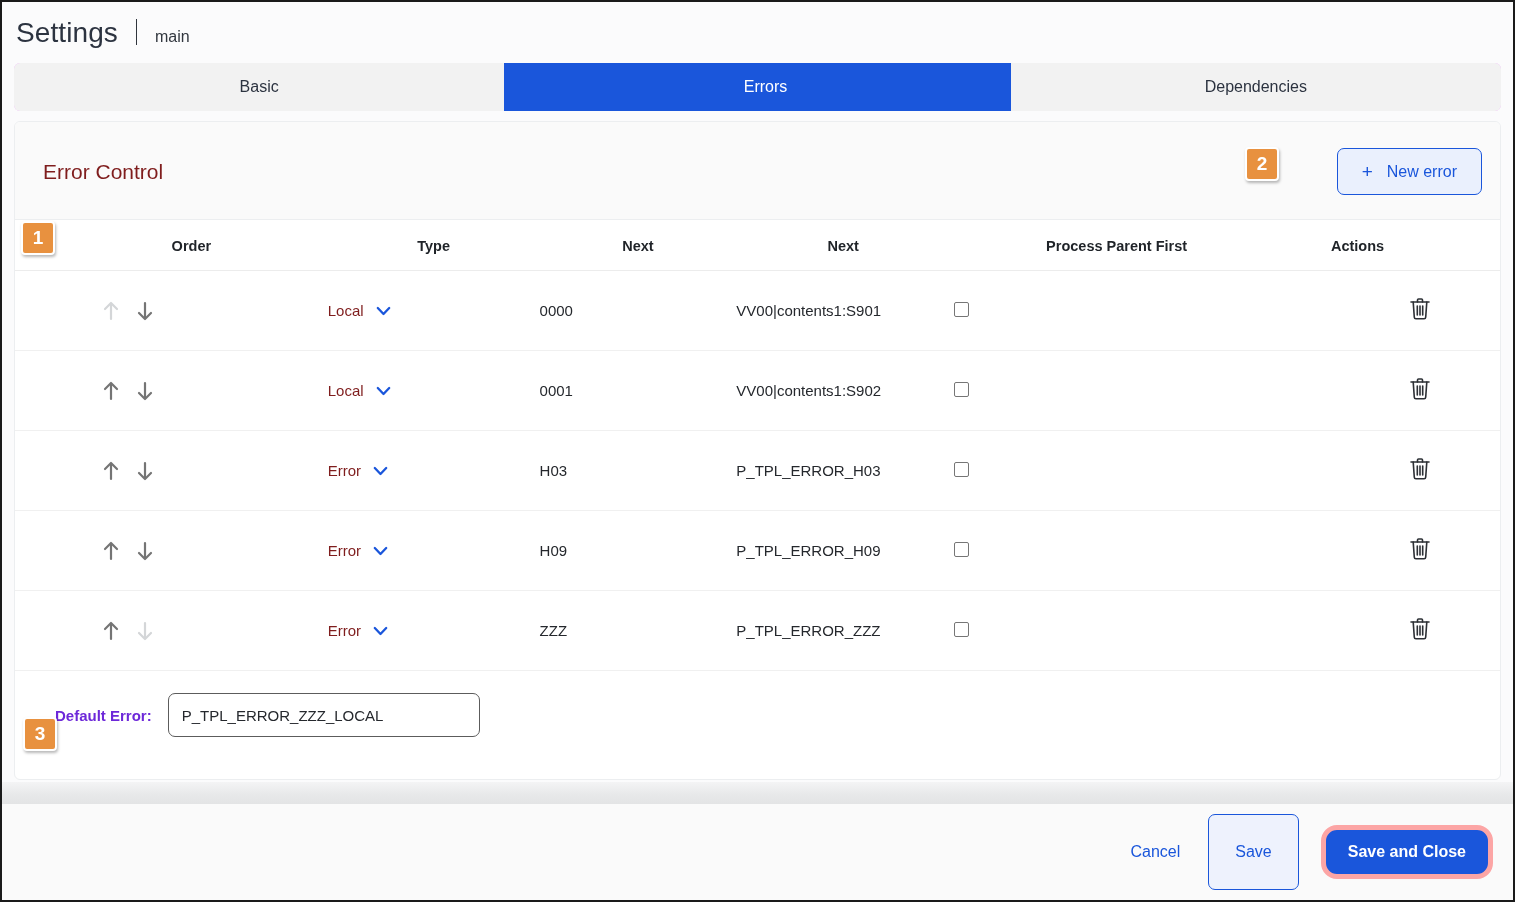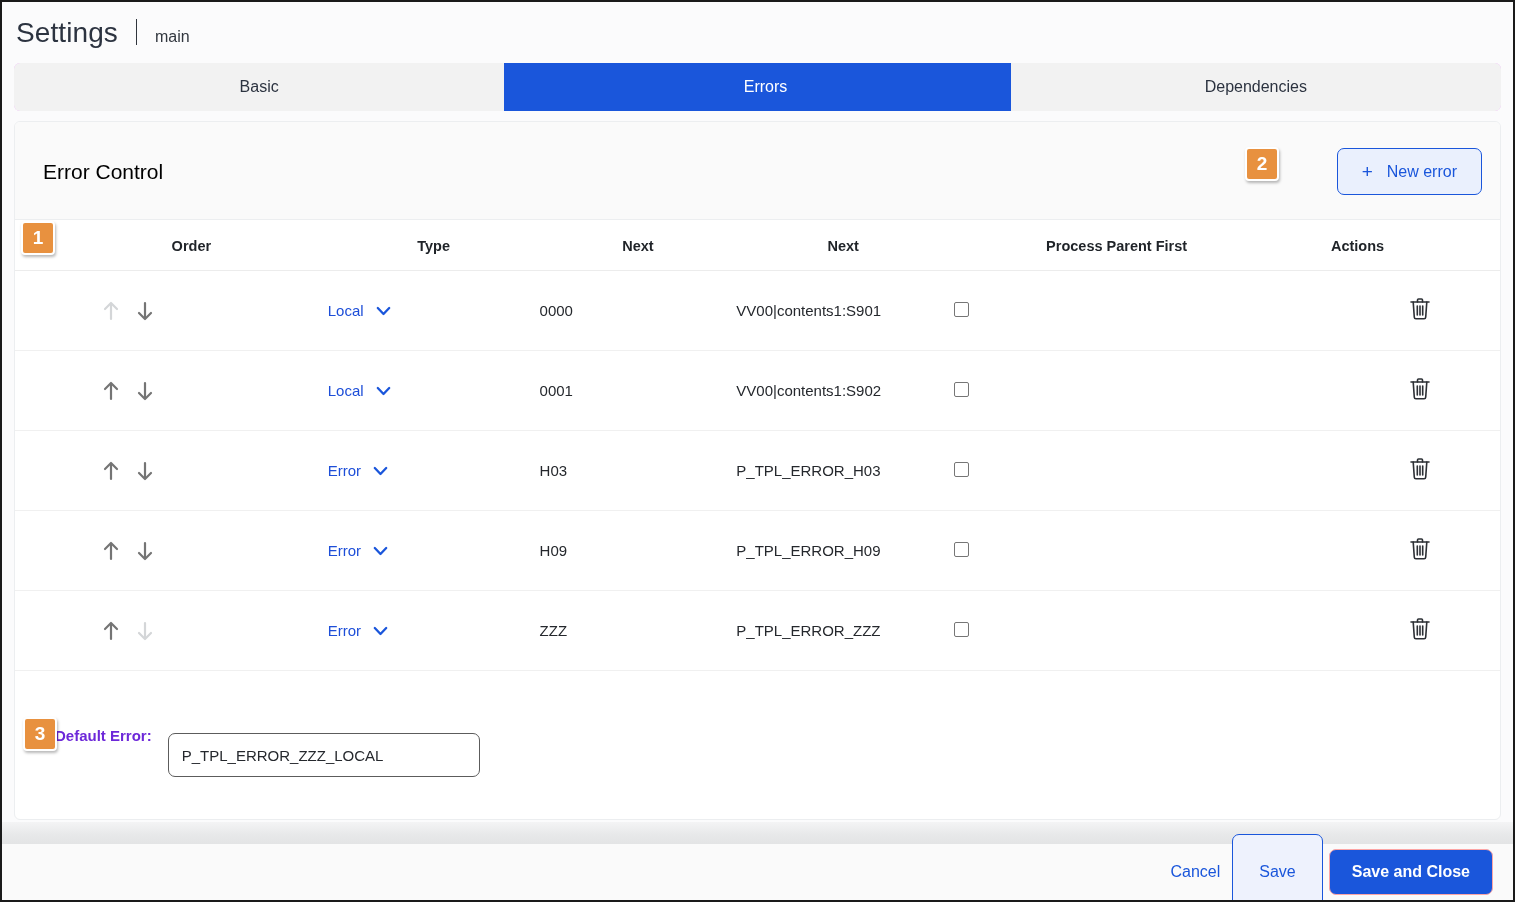--- a/index.html
+++ b/index.html
@@ -94,21 +94,21 @@
     align-items: center;
     justify-content: space-between;
     padding: 22px 18px 20px 28px;
     background: #fafafa;
     border-bottom: 1px solid #eceef0;
     height: 98px;
   }
   .panel-title {
     font-size: 21px;
     font-weight: 400;
-    color: #000000;
+    color: #7f1d1d;
   }
 
   .btn-new-error {
     display: inline-flex;
     align-items: center;
     gap: 14px;
     background: #eaf0fd;
     border: 1px solid #1a56db;
     color: #1a56db;
     font-size: 16px;
@@ -169,21 +169,21 @@
   .arrow-btn svg { display: block; }
   .arrow-on  { color: #757575; }
   .arrow-off { color: #d4d6d8; cursor: default; }
 
   .type-cell {
     display: inline-flex;
     align-items: center;
     gap: 12px;
     cursor: pointer;
   }
-  .type-label { font-size: 15px; color: #1d4ed8; }
+  .type-label { font-size: 15px; color: #7f1d1d; }
   .chev { color: #1a56db; display: inline-flex; }
 
   .cell-code { padding-left: 2px; }
 
   .checkbox {
     width: 15px; height: 15px;
     border: 1px solid #767676;
     border-radius: 2px;
     background: #ffffff;
     display: inline-block;
@@ -215,40 +215,39 @@
   .default-error-input {
     width: 312px;
     height: 44px;
     border: 1px solid #5c5c5c;
     border-radius: 7px;
     padding: 0 13px;
     font-size: 15px;
     color: #25282d;
     font-family: "Liberation Sans", sans-serif;
     background: #ffffff;
-    margin-top: 40px;
   }
 
   
   .scroll-band {
     height: 22px;
     flex: 0 0 auto;
     background: linear-gradient(to bottom, #f4f4f5 0%, #e8e9ea 55%, #e3e4e5 100%);
     margin-top: 2px;
   }
 
   
   .footer {
     flex: 0 0 auto;
-    height: 56px;
+    height: 96px;
     background: #fafafa;
     display: flex;
     align-items: center;
     justify-content: flex-end;
-    gap: 6px;
+    gap: 22px;
     padding-right: 20px;
   }
   .btn-cancel {
     background: none;
     border: none;
     color: #1a56db;
     font-size: 16px;
     cursor: pointer;
     padding: 8px 6px;
     font-family: "Liberation Sans", sans-serif;
@@ -258,25 +257,25 @@
     border: 1px solid #1a56db;
     color: #1a56db;
     font-size: 16px;
     border-radius: 7px;
     padding: 28px 26px;
     cursor: pointer;
     font-family: "Liberation Sans", sans-serif;
   }
   .btn-save-close {
     background: #1a56db;
-    border: 1px solid #fca5a5;
+    border: 5px solid #fca5a5;
     color: #ffffff;
     font-size: 16px;
     font-weight: 700;
-    border-radius: 7px;
+    border-radius: 16px;
     padding: 13px 22px;
     cursor: pointer;
     font-family: "Liberation Sans", sans-serif;
   }
 
   
   .badge {
     position: absolute;
     width: 34px;
     height: 34px;

